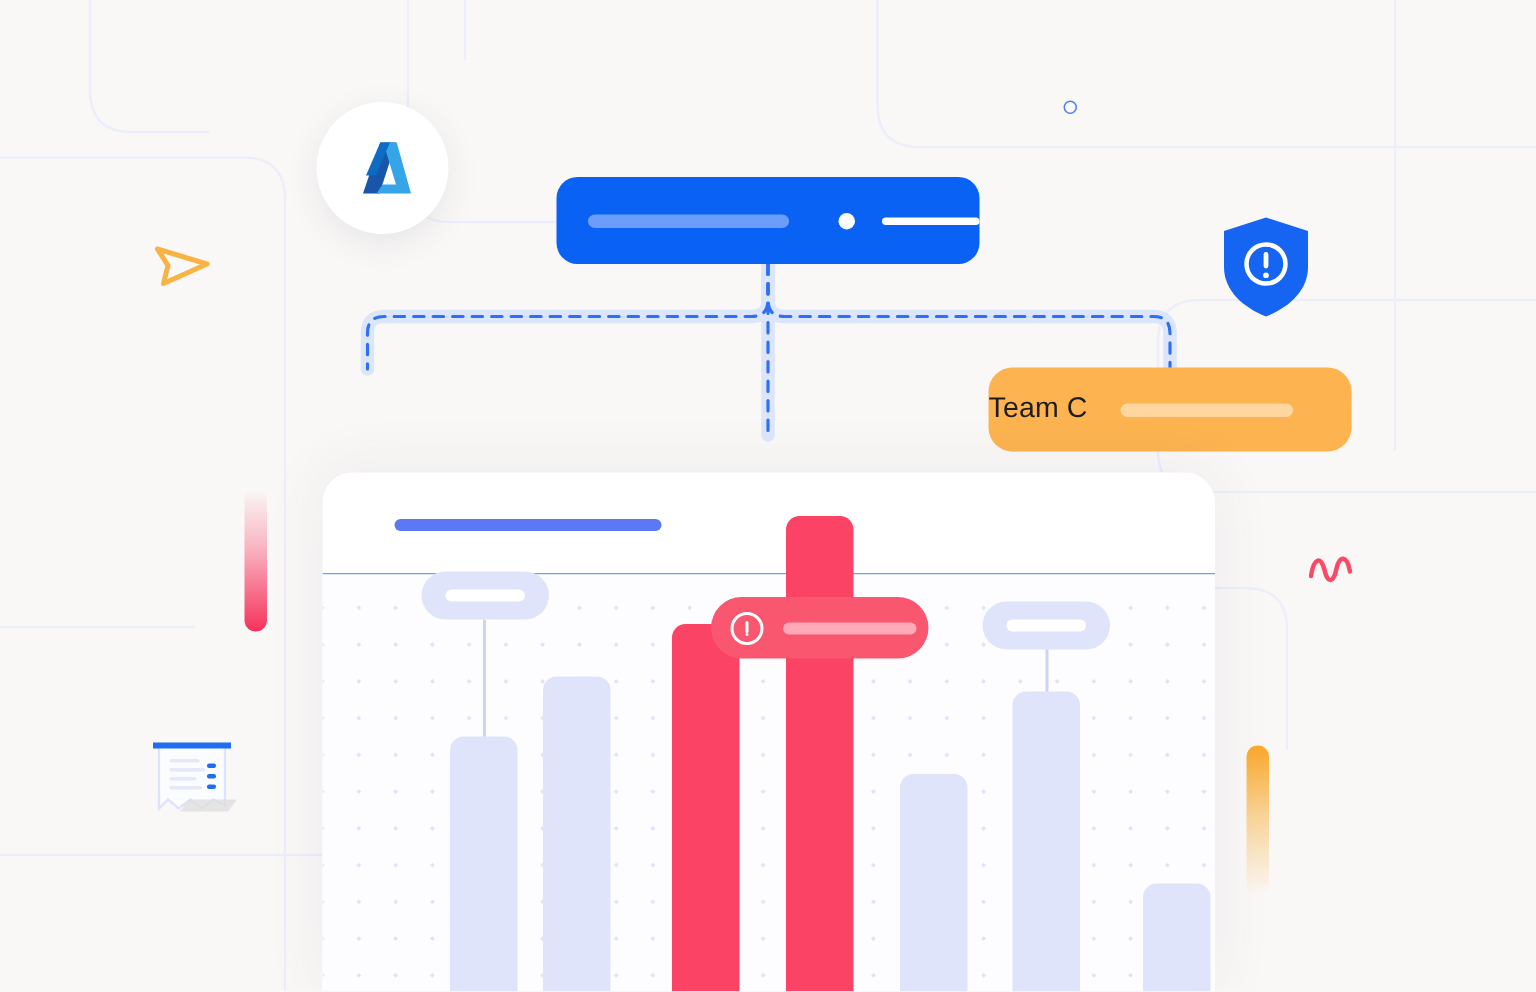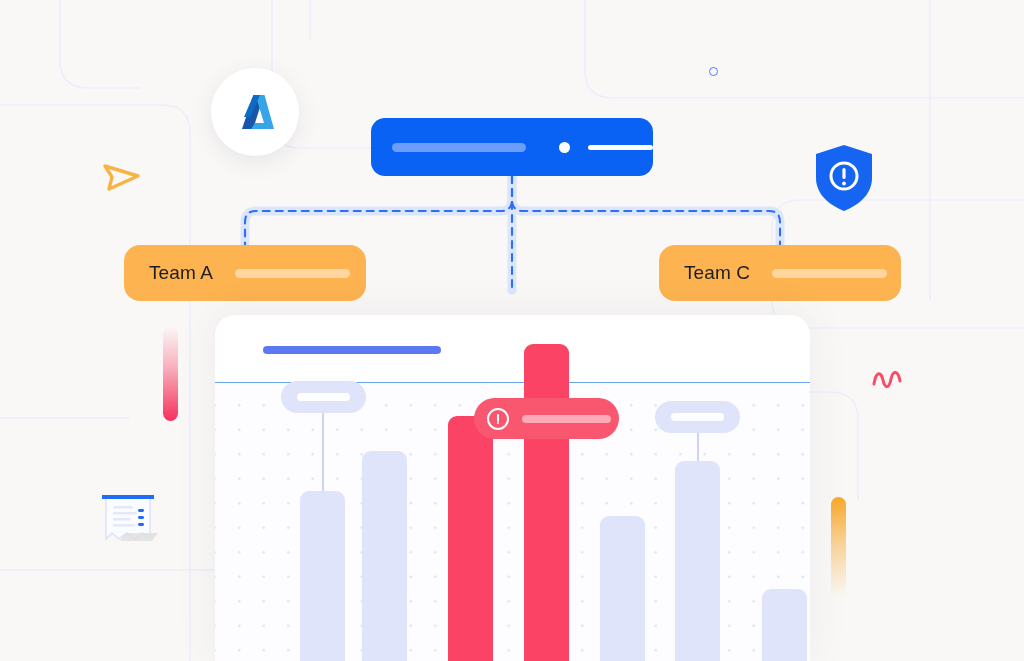--- a/index.html
+++ b/index.html
@@ -287,28 +287,24 @@
       <path d="M512 176 L512 200 Q 512 211 523 211 L 769 211 Q 780 211 780 222 L 780 246"></path>
     </g>
   </svg>
 
   <div class="node-root" style="left:371px; top:118px; width:282px; height:58px;">
     <div class="root-bar-left" style="margin-left:21px; width:134px;"></div>
     <div class="root-dot" style="margin-left:33px;"></div>
     <div class="root-bar-right" style="margin-left:18px; width:65px;"></div>
   </div>
 
-  <div class="node-team" style="left:124px; top:245px; width:242px; height:56px;">
-    <span class="team-label" style="margin-left:25px;">Team A</span>
-    <span class="team-bar" style="margin-left:22px; width:115px;"></span>
-  </div>
 
 
   <div class="node-team" style="left:659px; top:245px; width:242px; height:56px;">
-    <span class="team-label" style="margin-left:25px;">Team C</span>
+    <span class="team-label" style="">Team C</span>
     <span class="team-bar" style="margin-left:22px; width:115px;"></span>
   </div>
 
   <div class="card" style="left:215px; top:315px; width:595px; height:346px;">
 
     <div class="card-header">
       <div class="card-title-bar"></div>
       <div class="card-divider"></div>
     </div>
 

